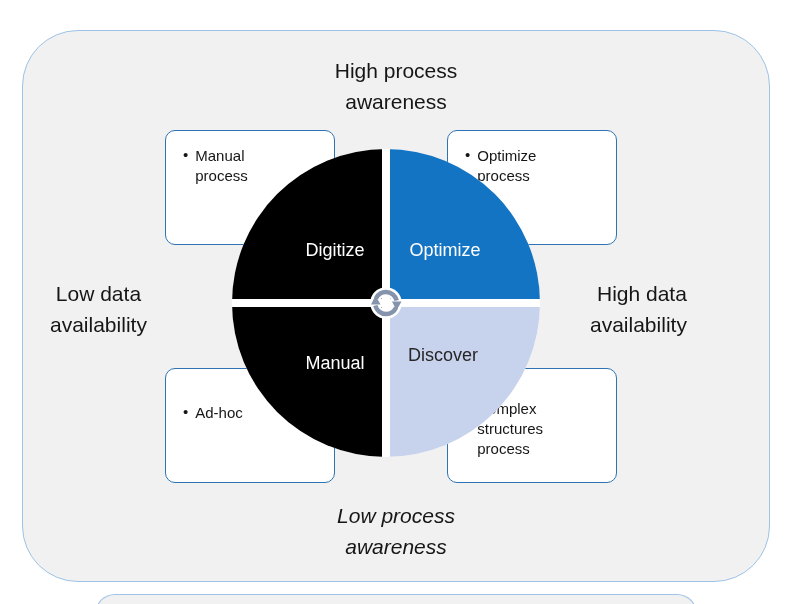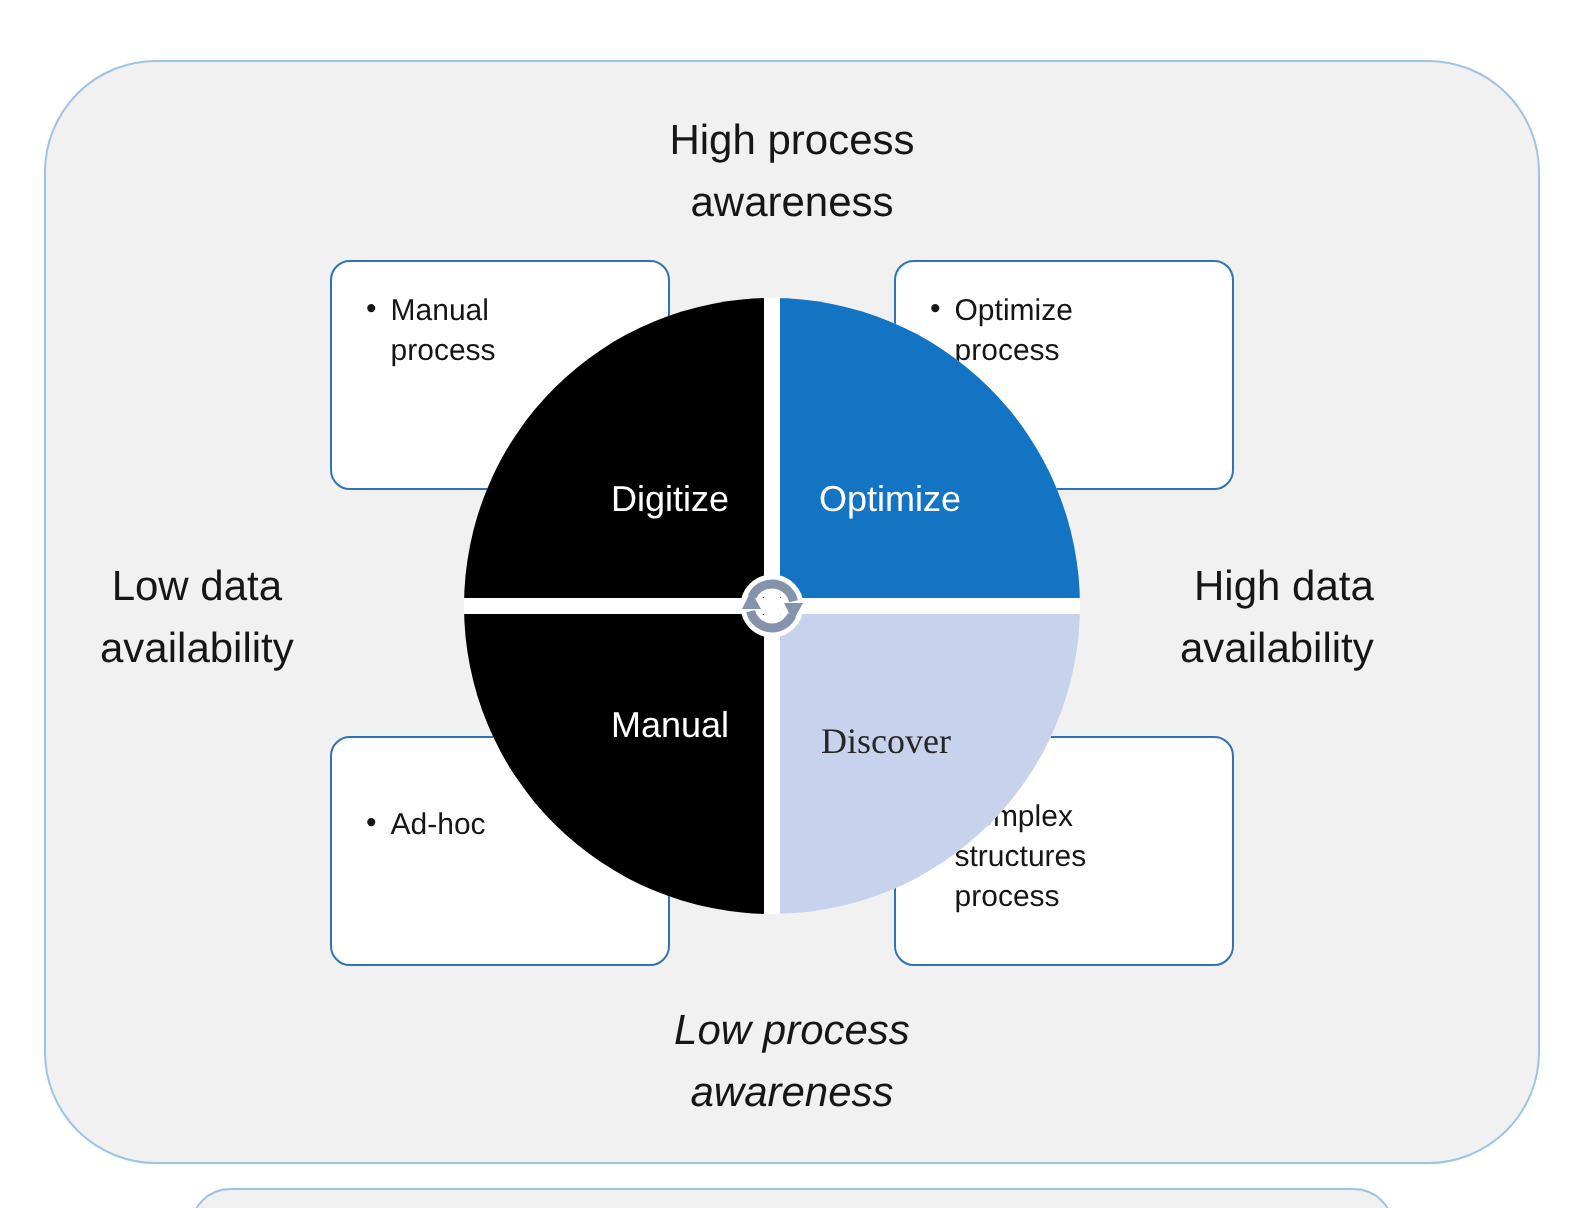--- a/index.html
+++ b/index.html
@@ -71,21 +71,21 @@
   .q { width: 100%; height: 100%; }
   .q-label {
     position: absolute;
     font-size: 18px;
     transform: translate(-50%, -50%);
     white-space: nowrap;
   }
   .ql-digitize { left: 103px; top: 101px; }
   .ql-optimize { left: 213px; top: 101px; }
   .ql-define   { left: 103px; top: 214px; }
-  .ql-discover { left: 211px; top: 222px; font-family: Liberation Serif, serif; }
+  .ql-discover { left: 211px; top: 206px; }
 
   .cycle-icon {
     position: absolute;
     left: 154px; top: 154px;
     transform: translate(-50%, -50%);
   }
 
   .cropped-panel-below {
     position: absolute;
     left: 95px; top: 594px;

